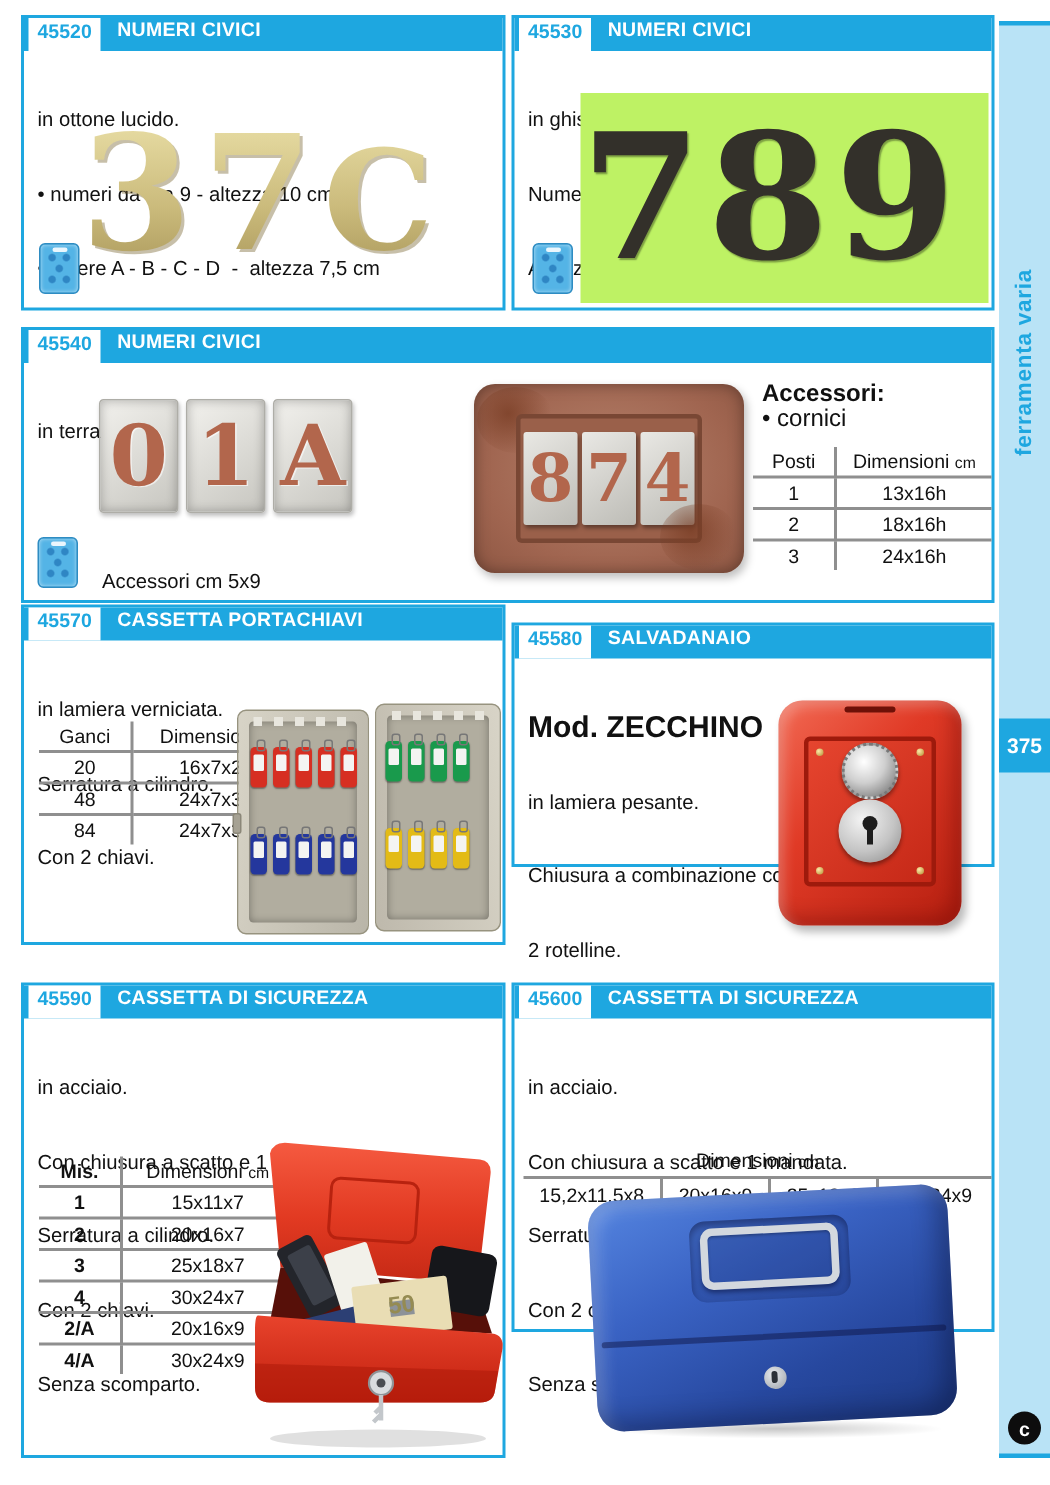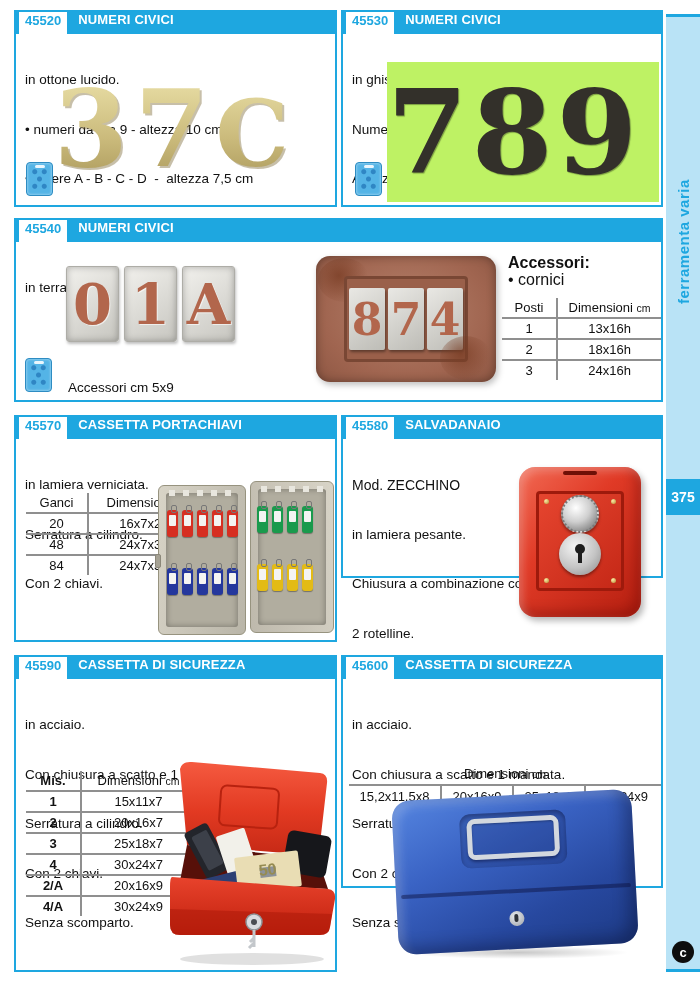--- a/index.html
+++ b/index.html
@@ -11,21 +11,21 @@
   html,body{background:#fff}
   body{font-family:"Liberation Sans",sans-serif;color:#111}
   #page{position:relative;width:700px;height:990px;background:#fff;overflow:hidden}
 
   
   .box{position:absolute;border:2px solid var(--accent);background:#fff}
   .hdr{position:absolute;top:0;left:0;right:0;height:22px;background:var(--accent);display:flex;}
   .code{background:#fff;color:var(--accent);font-weight:700;font-size:13px;padding:1px 6px;margin-left:3px;line-height:16px}
   .title{color:#fff;font-weight:700;font-size:13px;margin-left:11px;letter-spacing:.2px}
   .desc{position:absolute;left:9px;top:27px;font-size:13.5px;line-height:16.5px;white-space:pre-wrap}
-  .desc .bold{font-weight:400;font-size:14px}
+  .desc .bold{font-weight:700;font-size:20px}
 
   
   table.spec{border-collapse:collapse;font-size:13px;position:absolute}
   table.spec td{text-align:center;padding:2px 9px;border-bottom:2px solid var(--line-gray)}
   table.spec tr:last-child td{border-bottom:none}
   table.spec td.c1{border-right:2px solid var(--line-gray)}
   table.spec .unit{font-size:10.5px}
   table.spec .bold1 td.c1{font-weight:700}
   table.dim{border-collapse:collapse;font-size:13px;position:absolute}
   table.dim td{text-align:center;padding:3px 8px}
@@ -217,21 +217,21 @@
             <td>18x16h</td>
           </tr>
       <tr>
             <td class="c1">3</td>
             <td>24x16h</td>
           </tr>
     </tbody>
       </table>
   </section>
 
-  <section class="box" style="left:14px;top:415px;width:323px;height:227px">
+  <section class="box" style="left:14px;top:403px;width:323px;height:227px">
     <header class="hdr">
       <span class="code">45570</span>
       <span class="title">CASSETTA PORTACHIAVI</span>
     </header>
     <div class="desc">
       <div>in lamiera verniciata.</div>
       <div>Serratura a cilindro.</div>
       <div>Con 2 chiavi.</div>
     </div>
     <table class="spec" style="left:10px;top:76px">

